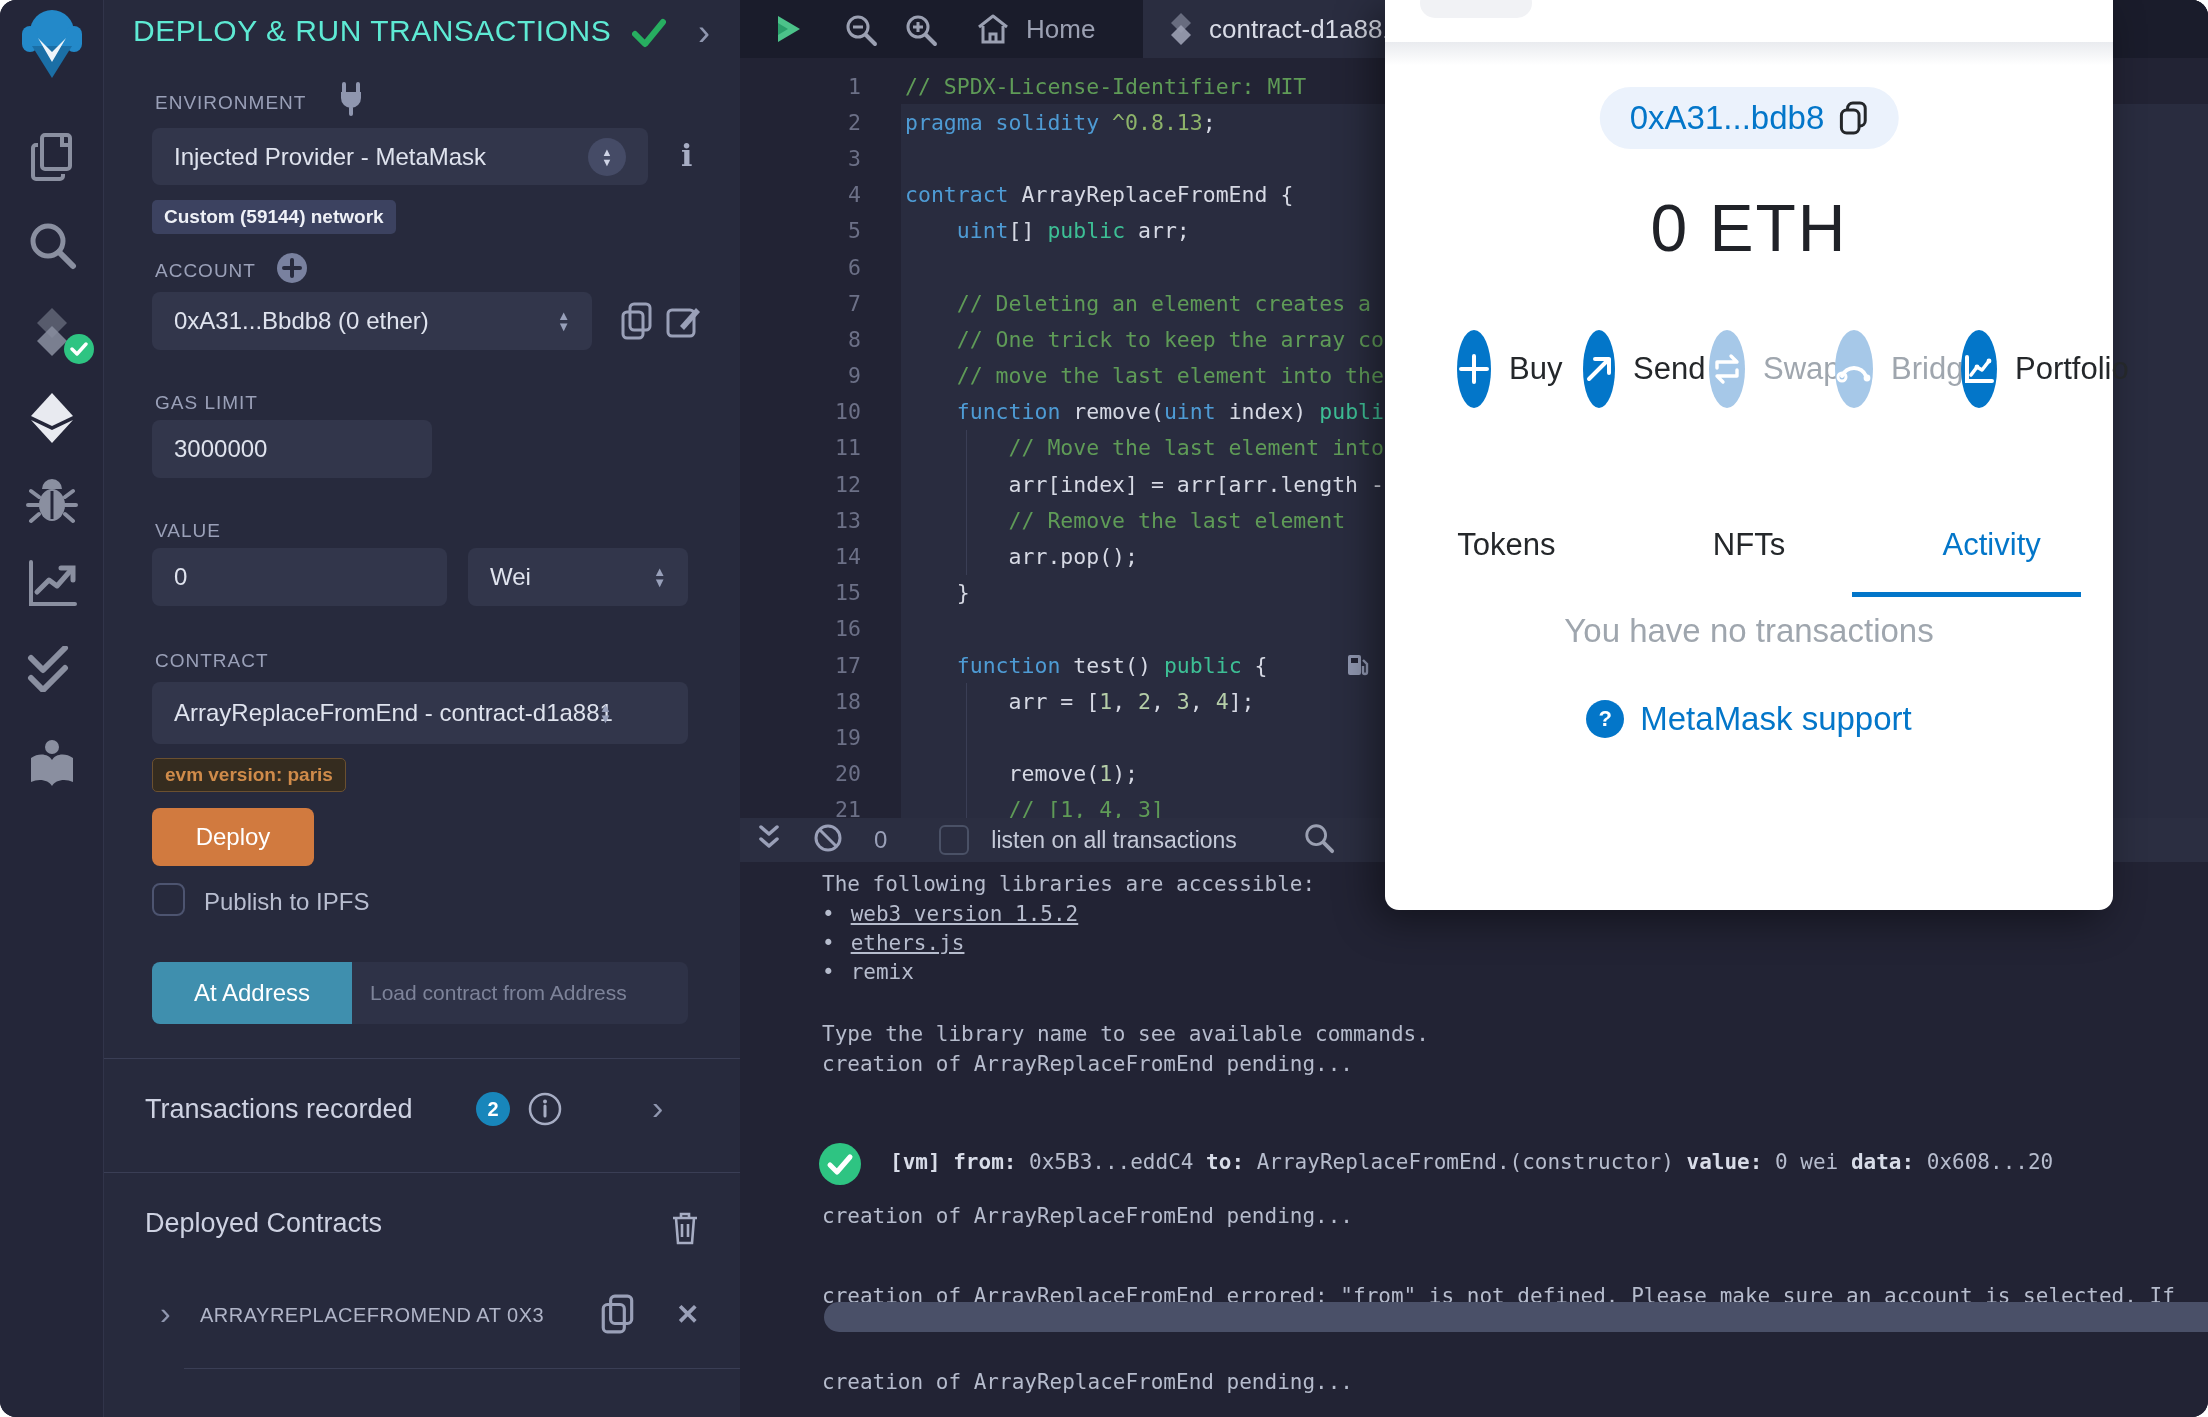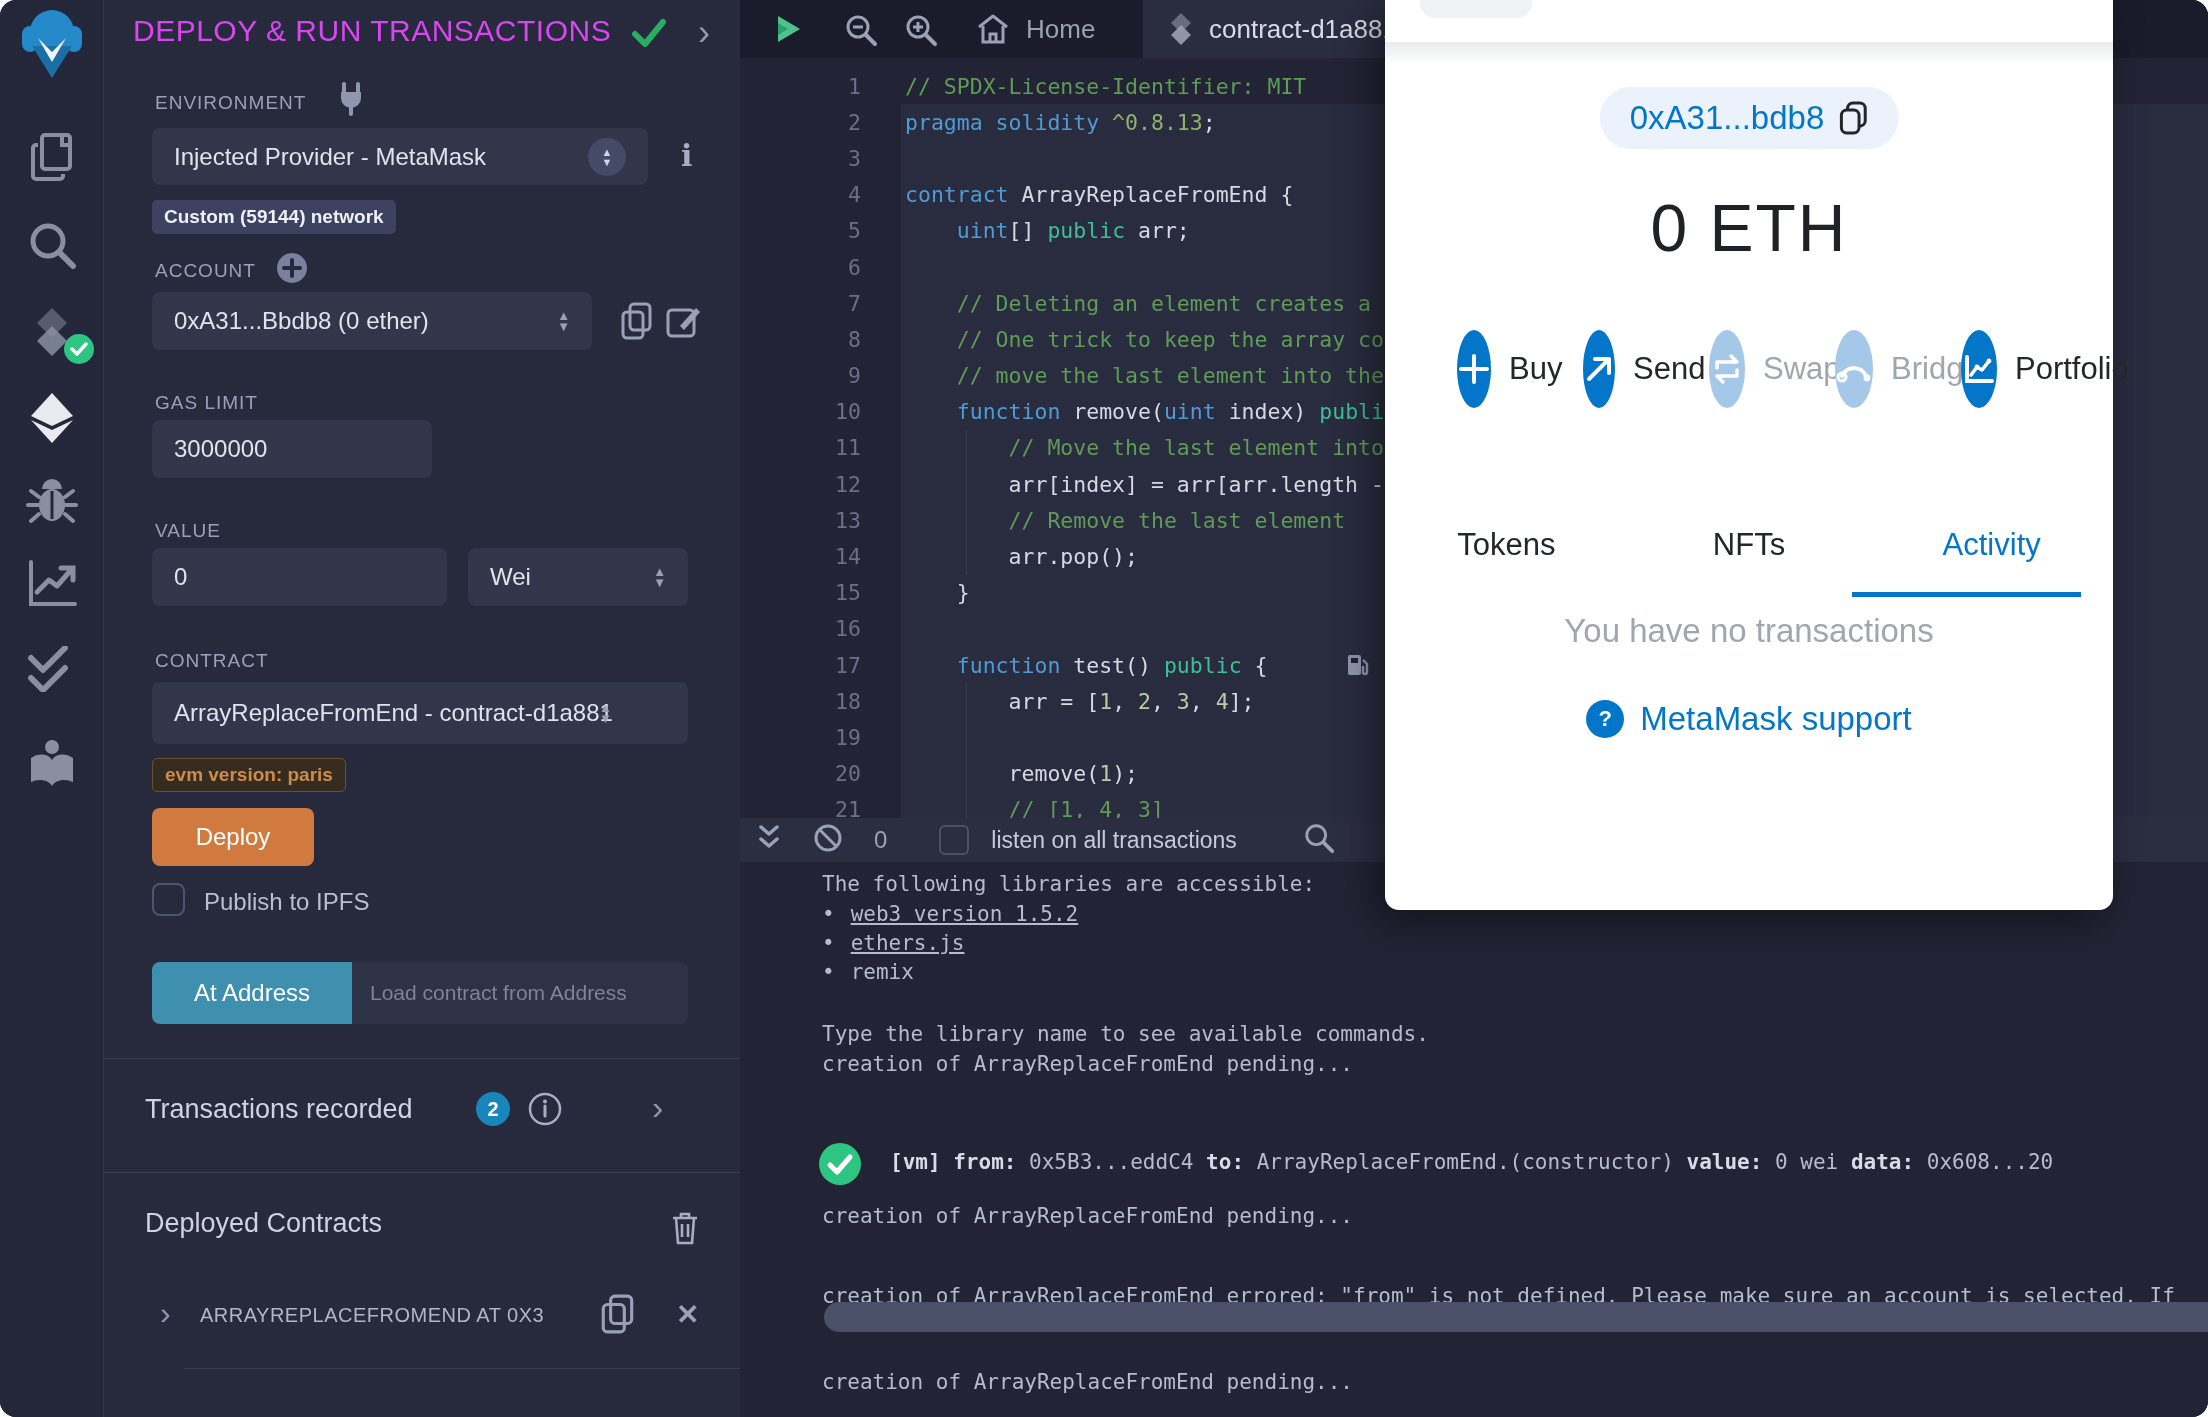--- a/index.html
+++ b/index.html
@@ -9,21 +9,21 @@
 
   
   .rail{position:absolute;left:0;top:0;width:104px;height:100%;background:#242639;border-right:1px solid #31344a;}
   .rail-item{position:absolute;left:0;width:104px;height:78px;display:flex;align-items:center;justify-content:center;}
   .rail-item svg{display:block;}
   .rail-badge{position:absolute;margin-left:54px;margin-top:34px;width:30px;height:30px;border-radius:50%;
               background:#2ec482;display:flex;align-items:center;justify-content:center;}
 
   
   .panel{position:absolute;left:104px;top:0;width:636px;height:100%;background:#272a3d;}
-  .panel-title{position:absolute;left:29px;top:14px;font-size:30px;color:#d946ef;letter-spacing:.5px;white-space:nowrap;}
+  .panel-title{position:absolute;left:29px;top:14px;font-size:30px;color:#5eead4;letter-spacing:.5px;white-space:nowrap;}
   .title-check{position:absolute;left:528px;top:18px;}
   .title-chevron{position:absolute;left:594px;top:12px;font-size:36px;color:#8f96af;}
   .flabel{position:absolute;font-size:19px;letter-spacing:1px;color:#9aa0b8;}
   .selectbox,.inputbox{position:absolute;background:#32364b;border-radius:8px;color:#dfe3ee;font-size:24px;
       display:flex;align-items:center;padding:0 22px;overflow:hidden;white-space:nowrap;}
   .spinners{margin-left:auto;display:flex;flex-direction:column;line-height:11px;font-size:13px;color:#98a0ba;}
   .env-circle{margin-left:auto;width:38px;height:38px;border-radius:50%;background:#454b66;display:flex;
       flex-direction:column;align-items:center;justify-content:center;line-height:10px;font-size:11px;color:#cfd4e6;}
   .net-badge{position:absolute;left:48px;top:200px;background:#3c4260;color:#eef0f6;font-weight:bold;
       font-size:19px;padding:6px 12px;border-radius:5px;}

